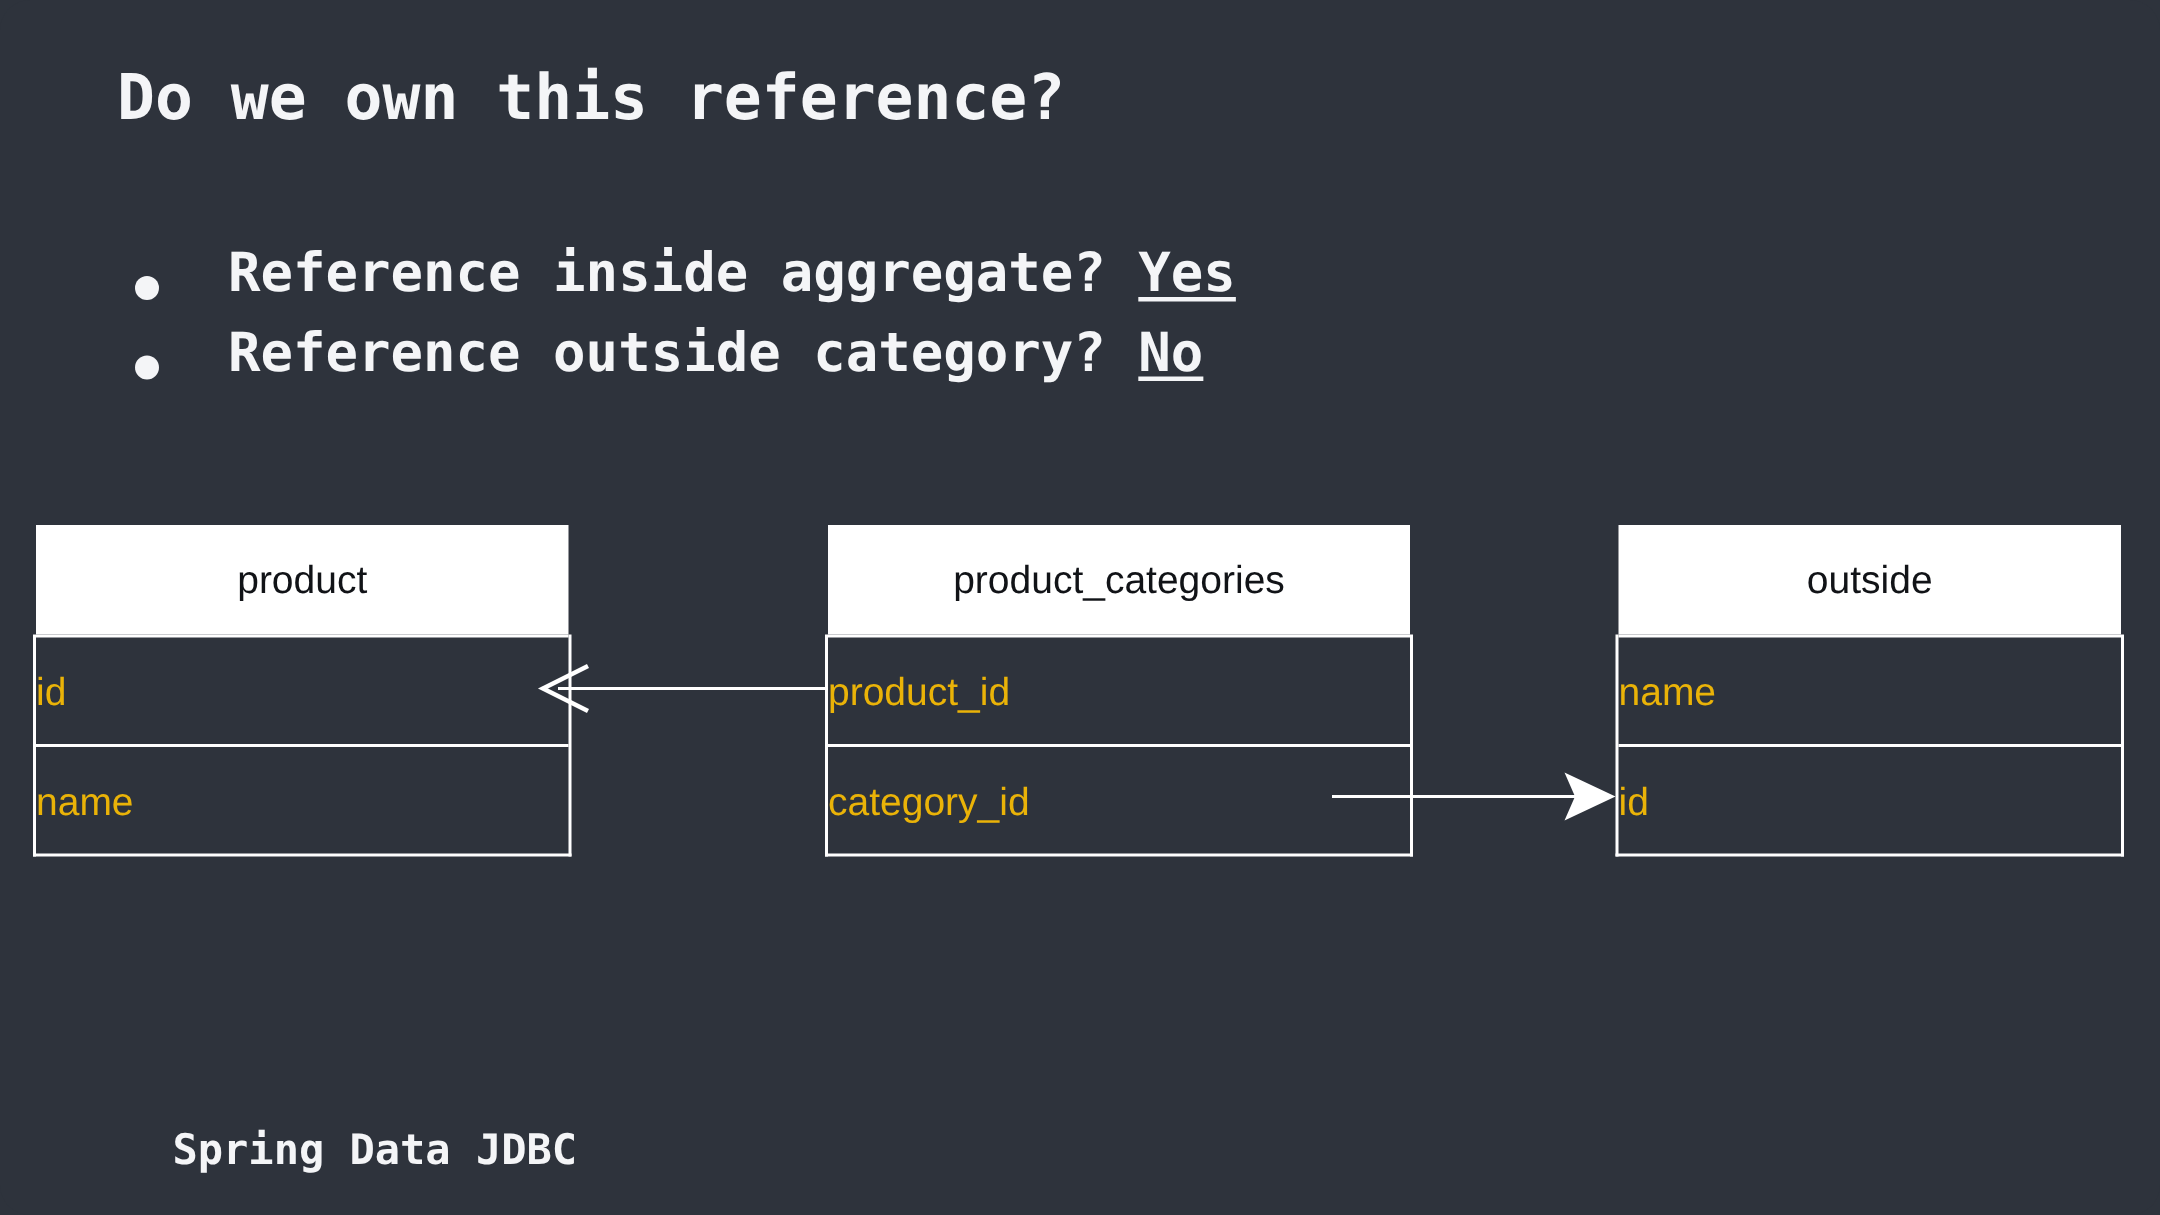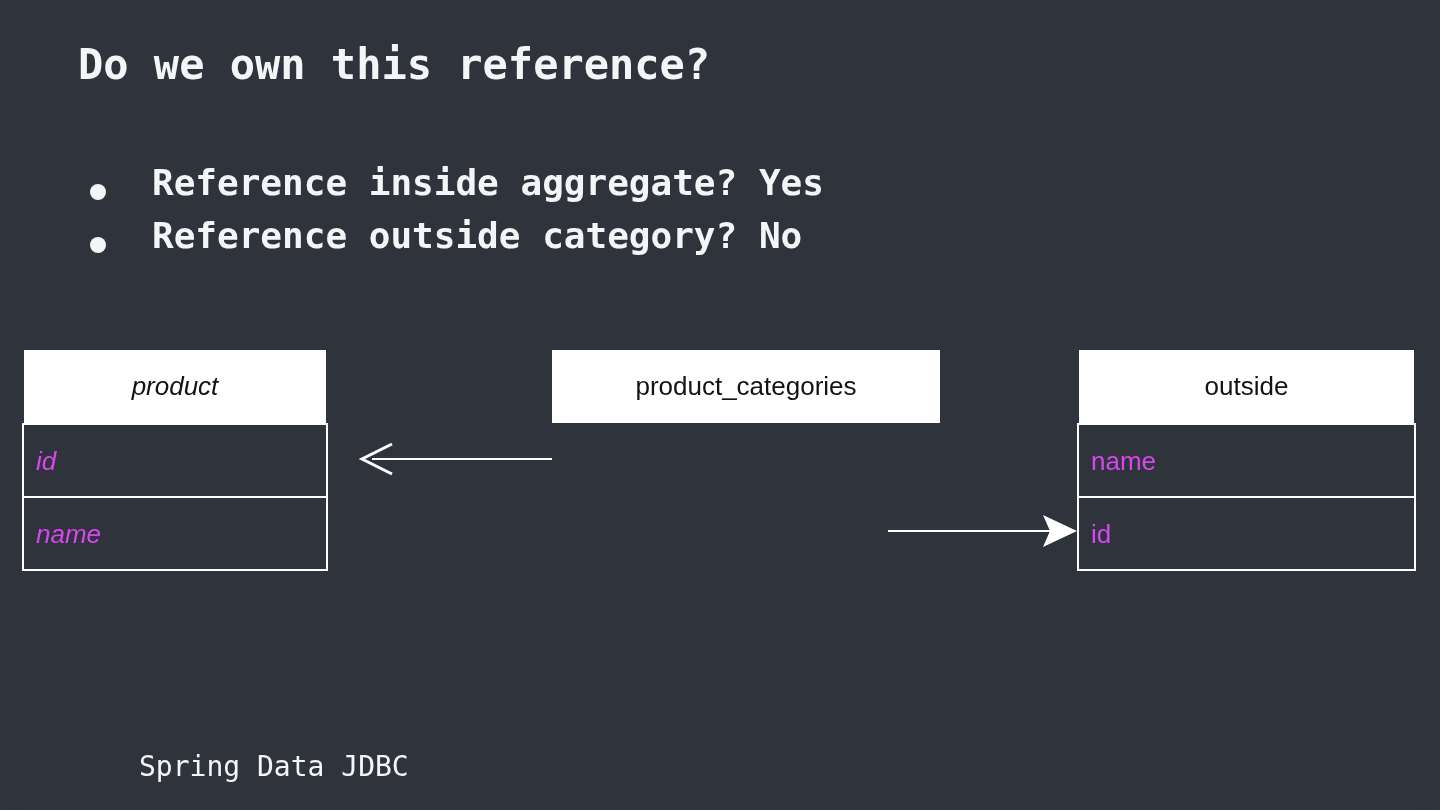--- a/index.html
+++ b/index.html
@@ -55,20 +55,21 @@
   .bullet-dot {
     width: 16px;
     height: 16px;
     border-radius: 50%;
     background: #f4f5f7;
     margin-top: 19px;
     margin-right: 46px;
     flex: none;
   }
   .bullet-answer {
+    text-decoration: underline;
     text-underline-offset: 4px;
   }
 
   
   .diagram {
     position: absolute;
     left: 0;
     top: 0;
     width: 1440px;
     height: 810px;
@@ -94,51 +95,50 @@
     box-sizing: border-box;
     border: 2px solid #ffffff;
     border-top: none;
     margin-left: -2px;
     margin-right: -2px;
   }
   .er-row {
     box-sizing: border-box;
     height: 73px;
     line-height: 73px;
-    padding-left: 12px;
-    color: #d946ef;
+    color: #eab308;
     font-family: "Liberation Sans", sans-serif;
     font-size: 26px;
     border-top: 2px solid #ffffff;
     white-space: nowrap;
     overflow: hidden;
   }
 
   
-  #table-product       { left: 24px;   top: 350px; width: 302px; font-style: italic; }
+  #table-product       { left: 24px;   top: 350px; width: 355px; }
   #table-product-cats  { left: 552px;  top: 350px; width: 388px; }
   #table-category      { left: 1079px; top: 350px; width: 335px; }
 
   
   .connectors {
     position: absolute;
     left: 0;
     top: 0;
     width: 1440px;
     height: 810px;
     pointer-events: none;
   }
 
   
   .footer {
     position: absolute;
-    left: 139px;
+    left: 115px;
     top: 750px;
     font-family: "DejaVu Sans Mono", monospace;
-    font-weight: normal;
+    font-weight: bold;
     font-size: 28px;
     color: #f4f5f7;
     white-space: pre;
   }
 </style>
 </head>
 <body>
 
 <div class="slide">
 
@@ -171,20 +171,24 @@
     <div class="er-table" id="table-product">
       <div class="er-header">product</div>
       <div class="er-body">
         <div class="er-row">id</div>
         <div class="er-row">name</div>
       </div>
     </div>
 
     <div class="er-table" id="table-product-cats">
       <div class="er-header">product_categories</div>
+      <div class="er-body">
+        <div class="er-row">product_id</div>
+        <div class="er-row">category_id</div>
+      </div>
     </div>
 
     <div class="er-table" id="table-category">
       <div class="er-header">outside</div>
       <div class="er-body">
         <div class="er-row">name</div>
         <div class="er-row">id</div>
       </div>
     </div>
 

